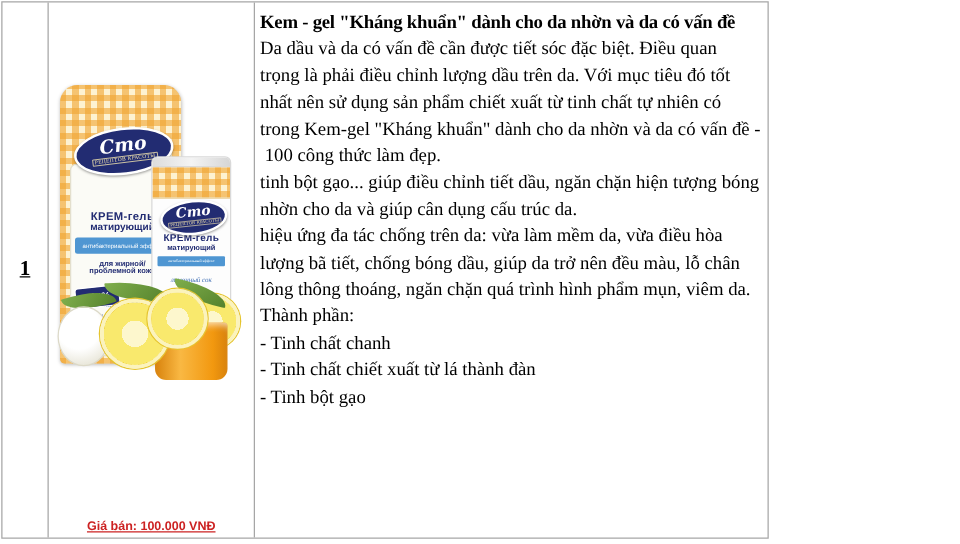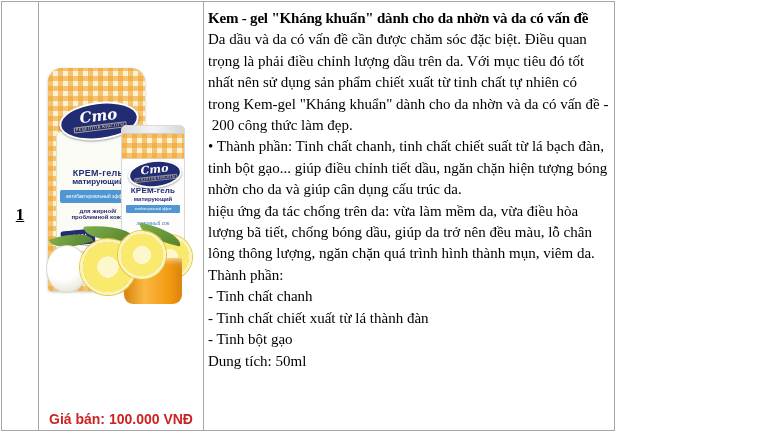--- a/index.html
+++ b/index.html
@@ -9,22 +9,22 @@
   .cell{position:absolute;top:0;height:100%;box-sizing:border-box;}
   .c1{left:0;width:37px;border-right:1px solid var(--border,#a6a6a6);}
   .c2{left:37px;width:165px;border-right:1px solid var(--border,#a6a6a6);}
   .c3{left:202px;width:410px;overflow:hidden;}
   .row-num{position:absolute;top:50%;left:0;width:100%;transform:translateY(-55%);
            text-align:center;font-weight:bold;font-size:17px;text-decoration:underline;}
   .desc{padding:6px 0 0 4px;font-size:15px;line-height:21.4px;}
   .line{white-space:pre;overflow:hidden;}
   .title{font-weight:bold;letter-spacing:-0.2px;}
   .price{position:absolute;bottom:3px;left:0;width:100%;text-align:center;
-         font-family:"Liberation Sans",sans-serif;font-weight:bold;font-size:14px;
-         color:var(--price,#cc2222);white-space:pre;}
+         font-family:"Liberation Sans",sans-serif;font-weight:bold;font-size:10px;
+         color:var(--price,#cc2222);white-space:pre;text-decoration:underline;}
 
   
   .art{position:absolute;left:7px;top:53px;width:150px;height:250px;}
   .gingham{background:
       repeating-linear-gradient(0deg, rgba(240,164,48,.60) 0 5px, rgba(255,255,255,0) 5px 10px),
       repeating-linear-gradient(90deg, rgba(240,164,48,.60) 0 5px, rgba(255,255,255,0) 5px 10px),
       #fdf2d2;}
   .box{position:absolute;left:2px;top:13px;width:97px;height:223px;
        border-radius:14px 14px 4px 4px;box-shadow:0 1px 3px rgba(0,0,0,.25);z-index:1;}
   .boxlabel{position:absolute;left:10px;top:76px;width:82px;height:152px;background:#fbfbf6;
@@ -153,34 +153,32 @@
         <div class="slice slice1"></div>
         <div class="slice slice2"></div>
       </div>
       <div class="price">Giá bán: 100.000 VNĐ</div>
     </div>
 
     <div class="cell c3">
       <div class="desc">
         <div class="line title">Kem - gel "Kháng khuẩn" dành cho da nhờn và da có vấn đề</div>
         <div>
-            <div class="line">Da dầu và da có vấn đề cần được chăm sóc đặc biệt. Điều quan</div>
+            <div class="line">Da dầu và da có vấn đề cần được tiết sóc đặc biệt. Điều quan</div>
             <div class="line">trọng là phải điều chỉnh lượng dầu trên da. Với mục tiêu đó tốt</div>
             <div class="line">nhất nên sử dụng sản phẩm chiết xuất từ tinh chất tự nhiên có</div>
             <div class="line">trong Kem-gel "Kháng khuẩn" dành cho da nhờn và da có vấn đề -</div>
-            <div class="line"> 200 công thức làm đẹp.</div>
-            <div class="line">• Thành phần: Tinh chất chanh, tinh chất chiết suất từ lá bạch đàn,</div>
+            <div class="line"> 100 công thức làm đẹp.</div>
             <div class="line">tinh bột gạo... giúp điều chỉnh tiết dầu, ngăn chặn hiện tượng bóng</div>
             <div class="line">nhờn cho da và giúp cân dụng cấu trúc da.</div>
             <div class="line">hiệu ứng đa tác chống trên da: vừa làm mềm da, vừa điều hòa</div>
             <div class="line">lượng bã tiết, chống bóng dầu, giúp da trở nên đều màu, lỗ chân</div>
-            <div class="line">lông thông lượng, ngăn chặn quá trình hình thành mụn, viêm da.</div>
+            <div class="line">lông thông thoáng, ngăn chặn quá trình hình phẩm mụn, viêm da.</div>
             <div class="line">Thành phần:</div>
             <div class="line">- Tinh chất chanh</div>
             <div class="line">- Tinh chất chiết xuất từ lá thành đàn</div>
             <div class="line">- Tinh bột gạo</div>
-            <div class="line">Dung tích: 50ml</div>
           </div>
       </div>
     </div>
 
   </div>
 </div>
 
 </body></html>

